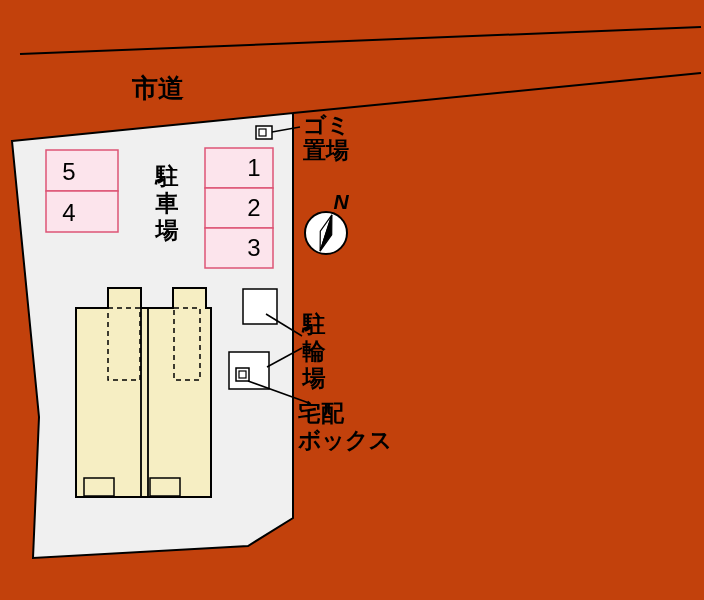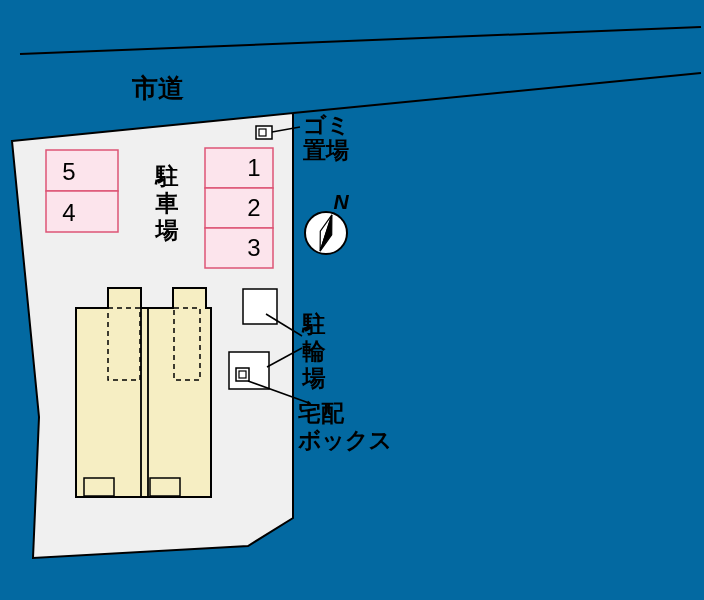--- a/index.html
+++ b/index.html
@@ -1,20 +1,20 @@
 <!DOCTYPE html>
 <html><head>
 <meta charset="utf-8">
 <style>
   html, body { margin: 0; padding: 0; background: #ffffff; }
   #stage {
     position: relative;
     width: 704px;
     height: 600px;
-    background: #0369a1;
+    background: #c2410c;
     overflow: hidden;
     font-family: "Liberation Sans", "DejaVu Sans", sans-serif;
   }
   svg { position: absolute; left: 0; top: 0; }
   text { font-family: "Liberation Sans", "DejaVu Sans", sans-serif; fill: #000; }
   .num       { font-size: 24px; }
   .jp        { font-size: 23px; font-weight: bold; }
   .road-label{ font-size: 26px; font-weight: bold; }
   .north-label { font-size: 21px; font-weight: bold; font-style: italic; }
   .ln       { stroke: #000; stroke-width: 2; fill: none; }

